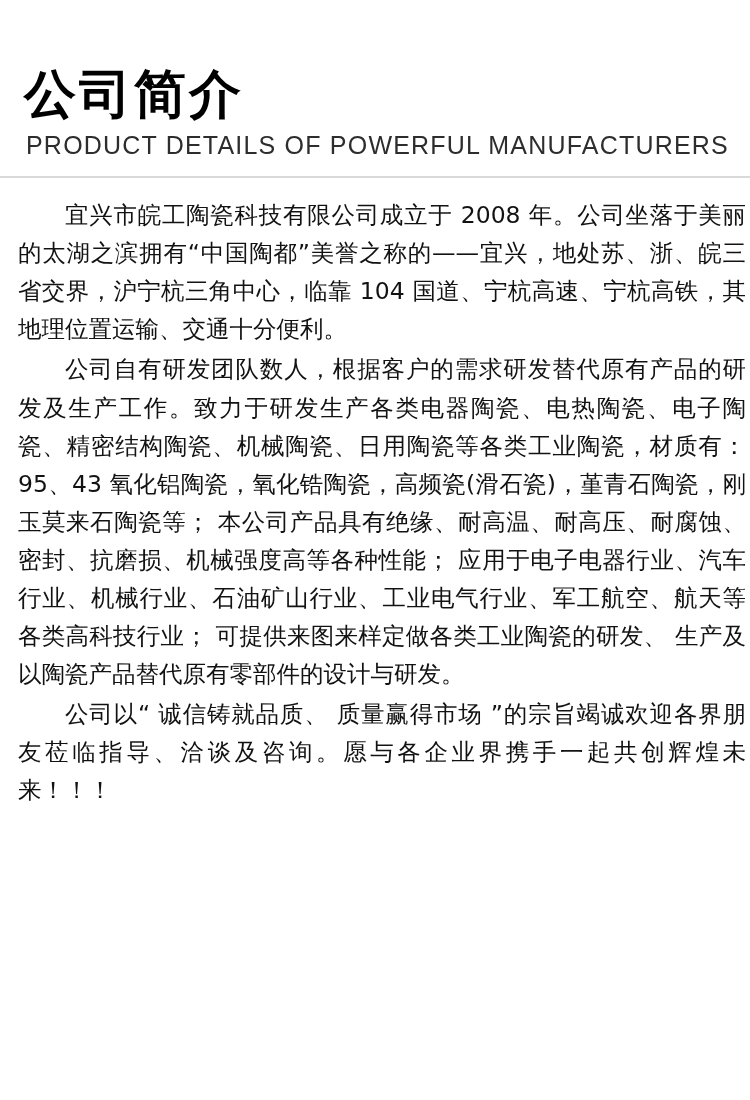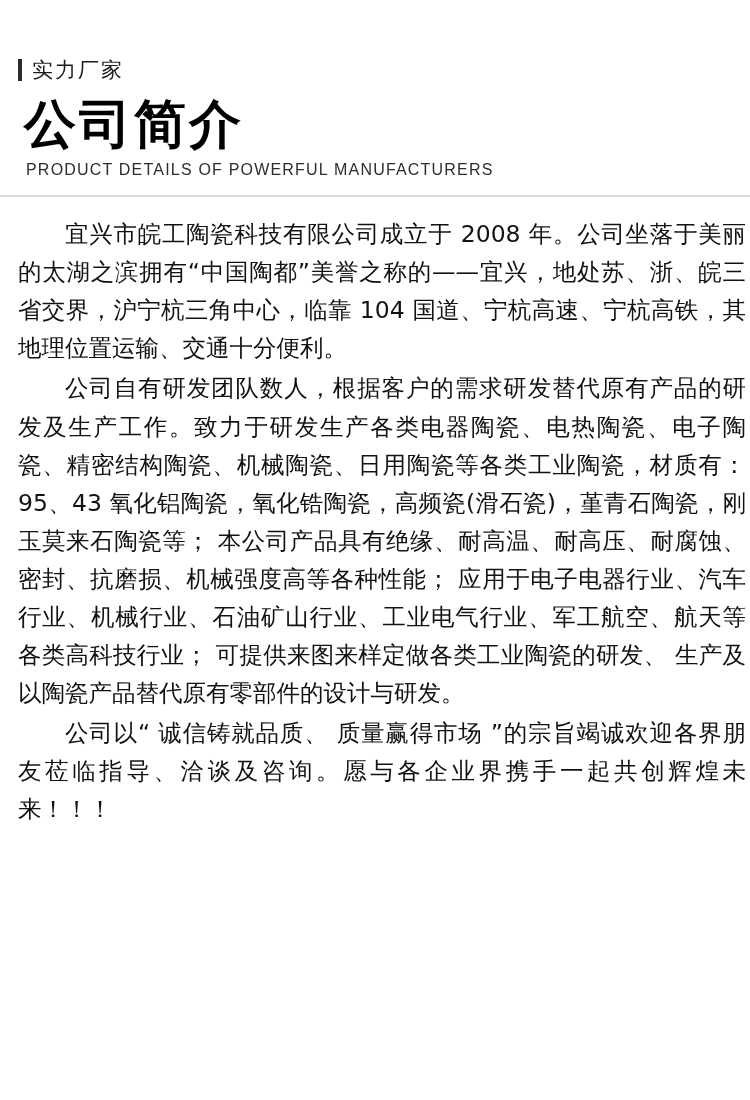--- a/index.html
+++ b/index.html
@@ -50,21 +50,21 @@
     margin: 10px 0 4px 24px;
     font-size: 52px;
     line-height: 1.12;
     letter-spacing: 3px;
     color: #000000;
     font-weight: 700;
     font-family: "DejaVu Sans", "Liberation Sans", sans-serif;
   }
   .subtitle {
     margin: 8px 0 0 26px;
-    font-size: 16px;
+    font-size: 25px;
     letter-spacing: 1.2px;
     color: #2d2d2d;
     font-family: "Liberation Sans", sans-serif;
     font-weight: 400;
     white-space: nowrap;
   }
   .divider {
     margin-top: 16px;
     width: 100%;
     height: 2px;
@@ -91,24 +91,20 @@
     margin-bottom: 0;
   }
 </style>
 </head>
 <body>
 
 <div class="page">
 
   <div class="header">
 
-    <div class="eyebrow">
-      <span class="eyebrow-bar"></span>
-      <span class="eyebrow-text">实力厂家</span>
-    </div>
 
     <h1 class="main-title">公司简介</h1>
 
     <div class="subtitle">PRODUCT DETAILS OF POWERFUL MANUFACTURERS</div>
 
     <div class="divider"></div>
   </div>
 
   <div class="content">
     <p class="para">宜兴市皖工陶瓷科技有限公司成立于 2008 年。公司坐落于美丽的太湖之滨拥有“中国陶都”美誉之称的——宜兴，地处苏、浙、皖三省交界，沪宁杭三角中心，临靠 104 国道、宁杭高速、宁杭高铁，其地理位置运输、交通十分便利。</p>

